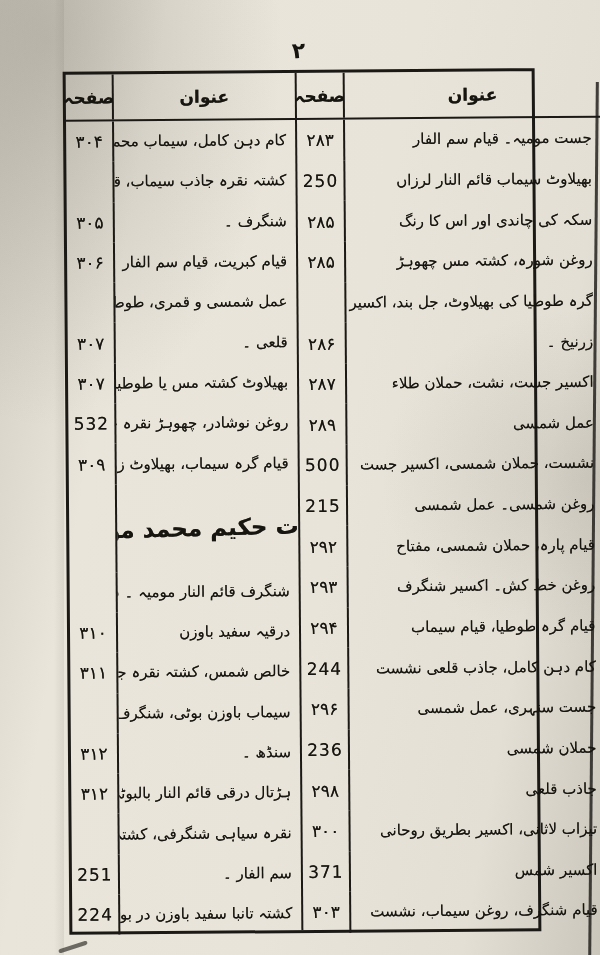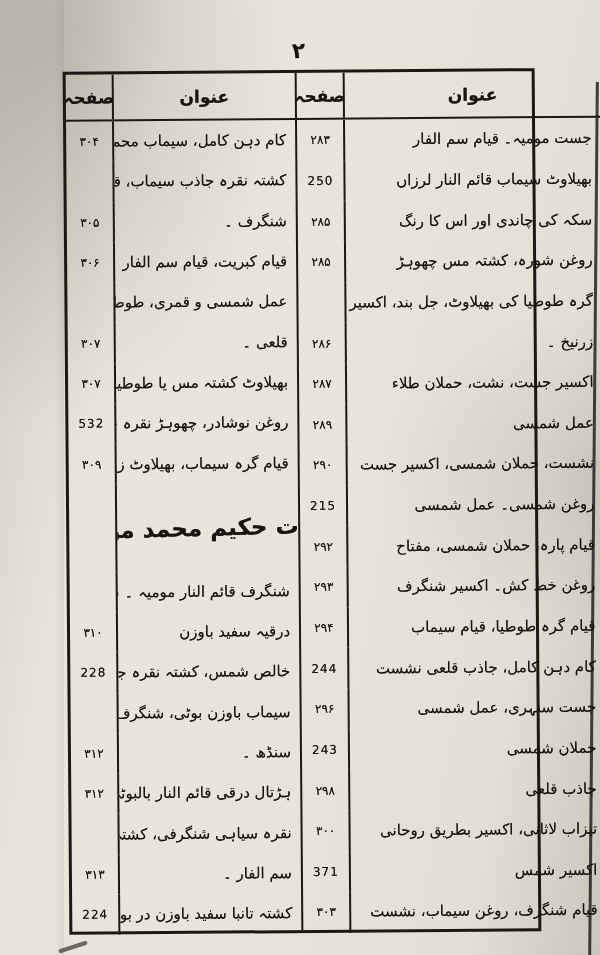--- a/index.html
+++ b/index.html
@@ -47,21 +47,21 @@
   .half.left-half{width:231px;border-right:2.5px solid #1b1915;}
   .half.right-half{flex:1;}
   .hrow{
     display:flex;flex-direction:row;height:47px;min-height:47px;
     border-bottom:2.5px solid #1b1915;box-sizing:border-box;
   }
   .pcell{
     width:48px;min-width:48px;box-sizing:border-box;
     border-right:2px solid #1b1915;
     display:flex;align-items:center;justify-content:center;
-    font-size:12px;letter-spacing:1px;
+    font-size:17px;letter-spacing:1px;
     color:#17150f;
     text-shadow:0 0 0.5px rgba(20,18,14,0.7);
   }
   .tcell{
     flex:1;min-width:0;direction:rtl;
     display:flex;align-items:center;justify-content:flex-start;
     padding:0 9px 0 3px;box-sizing:border-box;
     font-size:15px;white-space:nowrap;overflow:hidden;
     color:#17150f;
     text-shadow:0 0 0.6px rgba(20,18,14,0.65);
@@ -152,21 +152,21 @@
             <div class="pcell"></div>
             <div class="tcell">شنگرف قائم النار مومیہ ۔ ہڑتال</div>
           </div>
 
           <div class="row">
             <div class="pcell">۳۱۰</div>
             <div class="tcell">درقیہ سفید باوزن</div>
           </div>
 
           <div class="row">
-            <div class="pcell">228</div>
+            <div class="pcell">۳۱۱</div>
             <div class="tcell">خالص شمس، کشتہ نقرہ جاذب</div>
           </div>
 
           <div class="row">
             <div class="pcell"></div>
             <div class="tcell">سیماب باوزن بوٹی، شنگرف قائم النار</div>
           </div>
 
           <div class="row">
             <div class="pcell">۳۱۲</div>
@@ -177,21 +177,21 @@
             <div class="pcell">۳۱۲</div>
             <div class="tcell">ہڑتال درقی قائم النار بالبوٹی</div>
           </div>
 
           <div class="row">
             <div class="pcell"></div>
             <div class="tcell">نقرہ سیاہی شنگرفی، کشتہ سیماب مع</div>
           </div>
 
           <div class="row">
-            <div class="pcell">۳۱۳</div>
+            <div class="pcell">251</div>
             <div class="tcell">سم الفار ۔</div>
           </div>
 
           <div class="row">
             <div class="pcell">224</div>
             <div class="tcell">کشتہ تانبا سفید باوزن در بوٹی، روغن نوشادر</div>
           </div>
         </div>
     </div>
 
@@ -236,21 +236,21 @@
             <div class="pcell">۲۸۷</div>
             <div class="tcell">اکسیر جست، نشت، حملان طلاء</div>
           </div>
 
           <div class="row">
             <div class="pcell">۲۸۹</div>
             <div class="tcell">عمل شمسی</div>
           </div>
 
           <div class="row">
-            <div class="pcell">۲۹۰</div>
+            <div class="pcell">500</div>
             <div class="tcell">نشست، حملان شمسی، اکسیر جست</div>
           </div>
 
           <div class="row">
             <div class="pcell">215</div>
             <div class="tcell">روغن شمسی۔ عمل شمسی</div>
           </div>
 
           <div class="row">
             <div class="pcell">۲۹۲</div>
@@ -271,21 +271,21 @@
             <div class="pcell">244</div>
             <div class="tcell">کام دہن کامل، جاذب قلعی نشست</div>
           </div>
 
           <div class="row">
             <div class="pcell">۲۹۶</div>
             <div class="tcell">جست سنہری، عمل شمسی</div>
           </div>
 
           <div class="row">
-            <div class="pcell">243</div>
+            <div class="pcell">236</div>
             <div class="tcell">حملان شمسی</div>
           </div>
 
           <div class="row">
             <div class="pcell">۲۹۸</div>
             <div class="tcell">جاذب قلعی</div>
           </div>
 
           <div class="row">
             <div class="pcell">۳۰۰</div>

